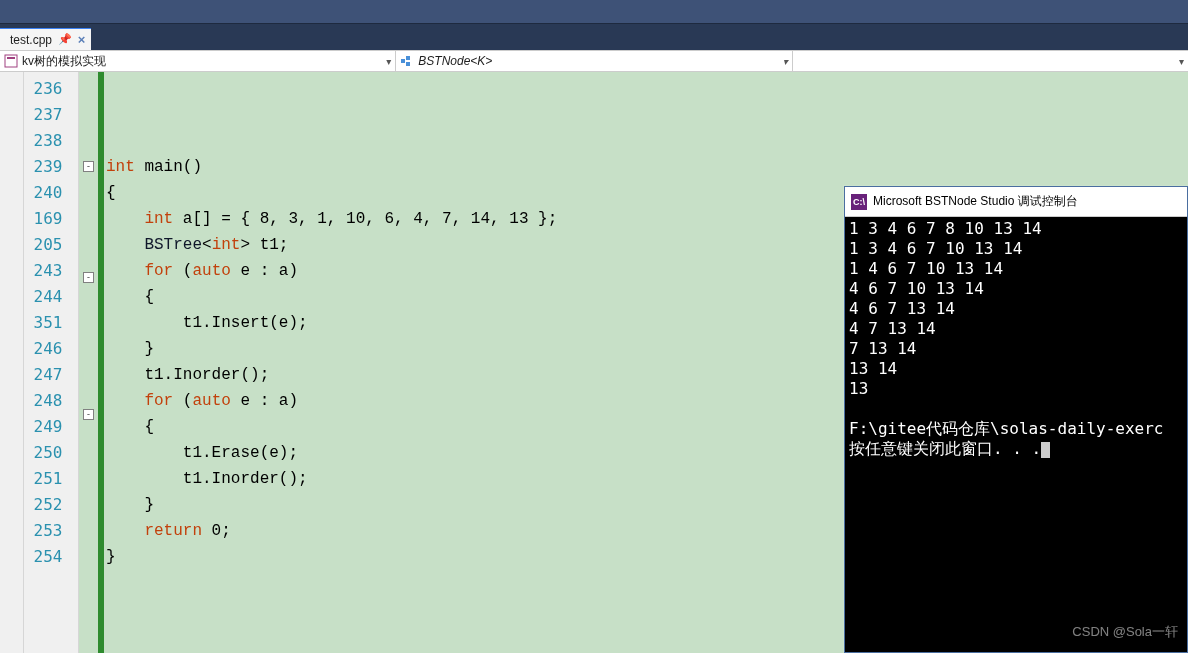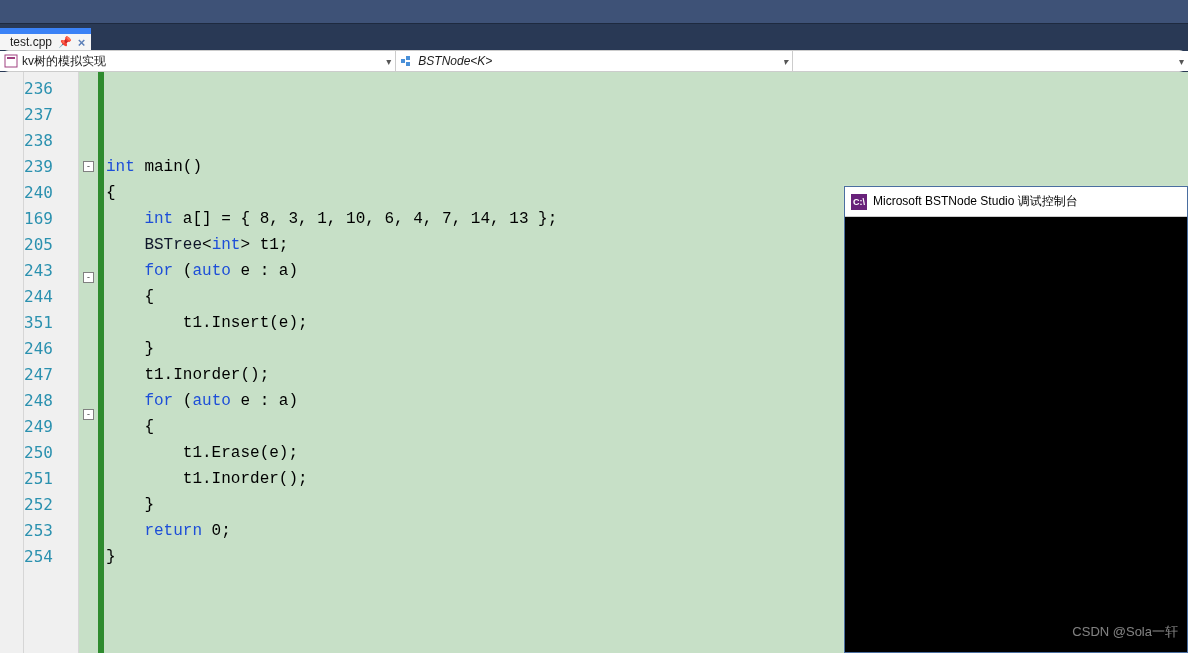--- a/index.html
+++ b/index.html
@@ -23,32 +23,31 @@
   align-items: flex-end;
 }
 .tab {
   background: #f5f5f5;
   color: #1e1e1e;
   font-size: 12px;
   padding: 4px 6px 4px 10px;
   display: flex;
   align-items: center;
   gap: 6px;
-  border-top: 6px solid #3b82f6;
+  border-top: 1px solid #3b82f6;
   height: 22px;
 }
 .tab .pin { color: #5b7fb8; font-size: 11px; }
 .tab .close { color: #5b7fb8; font-size: 13px; font-weight: bold; }
 .dropdown-bar {
   height: 22px;
   background: #f5f5f5;
   display: flex;
   border-top: 1px solid #ccc;
   border-bottom: 1px solid #ccc;
-  border-radius: 9px;
 }
 .dropdown {
   flex: 1;
   max-width: 489px;
   display: flex;
   align-items: center;
   border-right: 1px solid #ccc;
   padding: 0 4px;
   background: #fff;
   font-size: 12px;
@@ -74,21 +73,21 @@
   width: 24px;
   background: #f0f0f0;
   border-right: 1px solid #d6d6d6;
 }
 .gutter {
   width: 54px;
   background: #f0f0f0;
   color: #2b91af;
   font-family: Consolas, monospace;
   font-size: 16px;
-  text-align: left;
+  text-align: center;
   padding-top: 4px;
   line-height: 26px;
 }
 .gutter div { padding-right: 6px; }
 .fold-strip {
   width: 20px;
   background: #c7e0c7;
   border-left: 1px solid #d6d6d6;
   padding-top: 4px;
   font-family: Consolas, monospace;
@@ -113,21 +112,21 @@
   background: #c7e0c7;
   font-family: Consolas, "Courier New", monospace;
   font-size: 16px;
   line-height: 26px;
   padding-top: 4px;
   padding-left: 2px;
   color: #000;
   white-space: pre;
   overflow: hidden;
 }
-.kw { color: #1d4ed8; }
+.kw { color: #c2410c; }
 .type { color: #0f172a; }
 .console-window {
   position: absolute;
   top: 186px;
   left: 844px;
   width: 344px;
   height: 467px;
   background: #000;
   border: 1px solid #4a6ea0;
   box-shadow: 0 0 0 1px rgba(255,255,255,0.1);
@@ -284,15 +283,27 @@
     }
     <span class="kw">return</span> 0;
 }</div>
 </div>
 
 <div class="console-window">
   <div class="console-title">
     <span class="console-icon">C:\</span>
     <span>Microsoft BSTNode Studio 调试控制台</span>
   </div>
+  <div class="console-body" id="console-body">1 3 4 6 7 8 10 13 14
+1 3 4 6 7 10 13 14
+1 4 6 7 10 13 14
+4 6 7 10 13 14
+4 6 7 13 14
+4 7 13 14
+7 13 14
+13 14
+13
+
+F:\gitee代码仓库\solas-daily-exerc
+按任意键关闭此窗口. . .<span class="cursor-block"></span></div>
 </div>
 
 <div class="watermark">CSDN @Sola一轩</div>
 
 </body></html>

